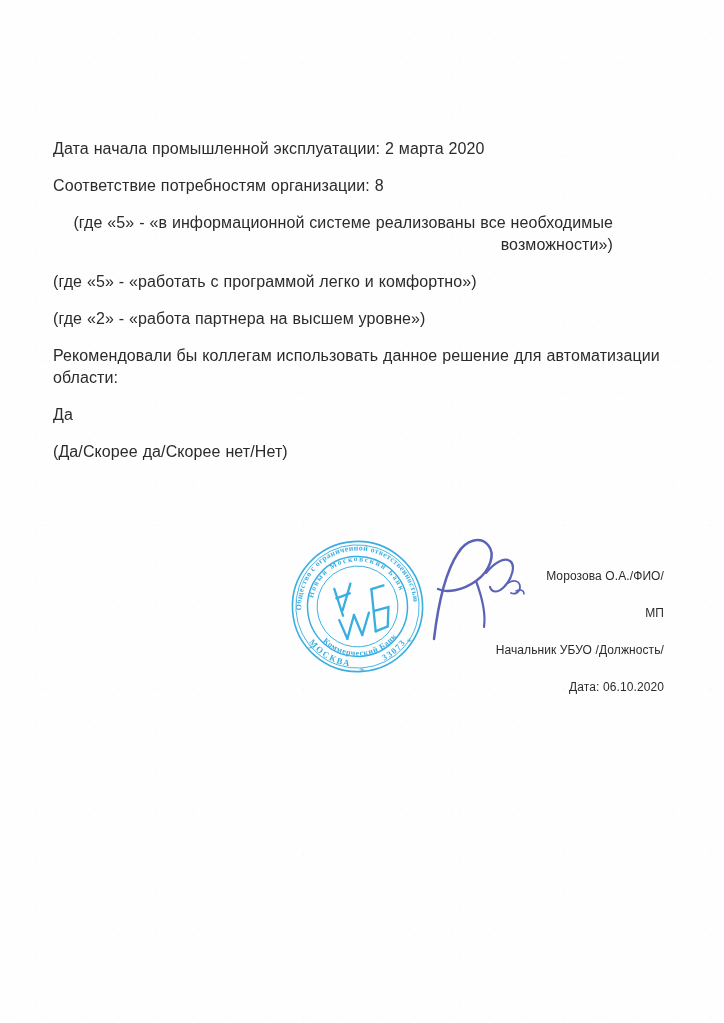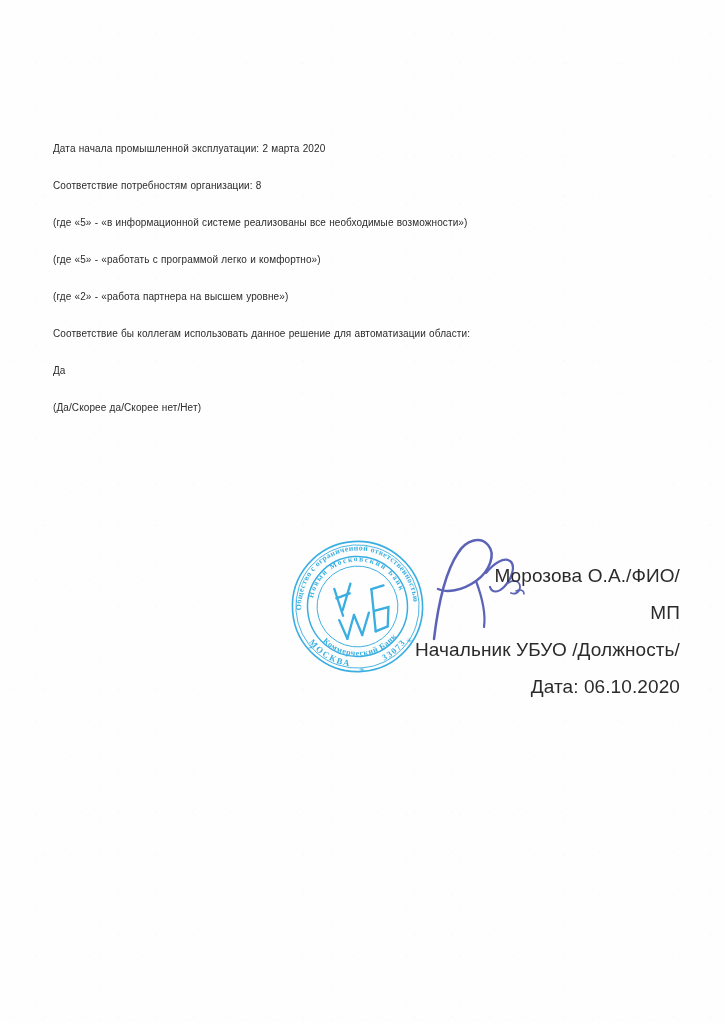--- a/index.html
+++ b/index.html
@@ -27,46 +27,46 @@
 
   
   .body-block {
     position: absolute;
     left: 53px;
     top: 138px;
     width: 630px;
   }
 
   .para {
-    font-size: 10px;
+    font-size: 16px;
     line-height: 22px;
     color: #2b2b2b;
     margin: 0 0 15px 0;
     letter-spacing: 0.1px;
     word-spacing: 0.3px;
   }
   .para:last-child { margin-bottom: 16px; }
 
   
-  .para.w-narrow { width: 560px; }
+  .para.w-narrow { width: 560px; text-align: right; }
   .para.w-wide   { width: 625px; }
 
   
   .sign-block {
     position: absolute;
     right: 44px;
     top: 565px;
     width: 420px;
     text-align: right;
   }
   .sign-line {
-    font-size: 19px;
+    font-size: 12px;
     line-height: 22px;
     color: #2b2b2b;
-    margin: 0 0 15px 0;
+    margin: 0 16px 15px 0;
     letter-spacing: 0.1px;
     white-space: nowrap;
   }
   .sign-line:last-child { margin-bottom: 0; }
 
   
   .stamp {
     position: absolute;
     left: 289px;
     top: 538px;
@@ -107,21 +107,21 @@
 <div class="page">
 
   <div class="scan-noise"></div>
 
   <div class="body-block">
     <p class="para w-wide">Дата начала промышленной эксплуатации: 2 марта 2020</p>
     <p class="para w-wide">Соответствие потребностям организации: 8</p>
     <p class="para w-narrow">(где «5» - «в информационной системе реализованы все необходимые возможности»)</p>
     <p class="para w-wide">(где «5» - «работать с программой легко и комфортно»)</p>
     <p class="para w-wide">(где «2» - «работа партнера на высшем уровне»)</p>
-    <p class="para w-wide">Соответствие бы коллегам использовать данное решение для автоматизации области:</p>
+    <p class="para w-wide">Рекомендовали бы коллегам использовать данное решение для автоматизации области:</p>
     <p class="para w-wide">Да</p>
     <p class="para w-wide">(Да/Скорее да/Скорее нет/Нет)</p>
   </div>
 
   <div class="stamp">
     <svg viewBox="0 0 200 200" xmlns="http://www.w3.org/2000/svg">
       <defs>
         <path id="arcOuterTop" d="M 100,100 m -82,0 a 82,82 0 1,1 164,0" fill="none"></path>
         <path id="arcInnerTop" d="M 100,100 m -66,0 a 66,66 0 1,1 132,0" fill="none"></path>
         <path id="arcBottom" d="M 100,100 m -72,0 a 72,72 0 1,0 144,0" fill="none"></path>

